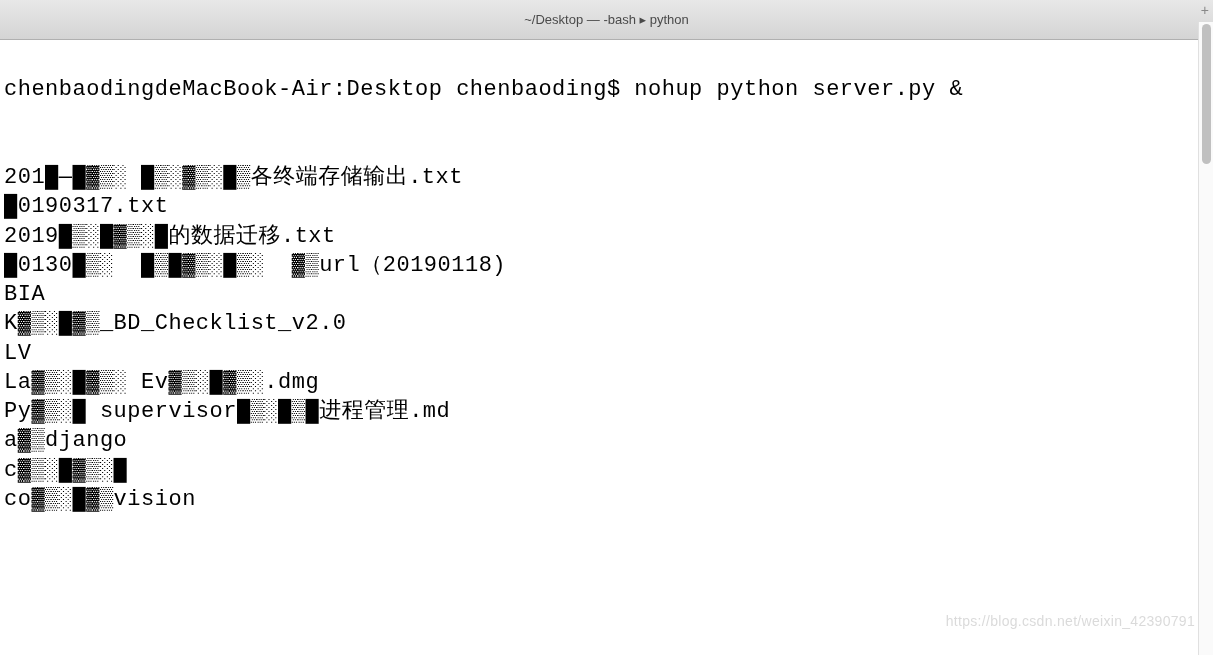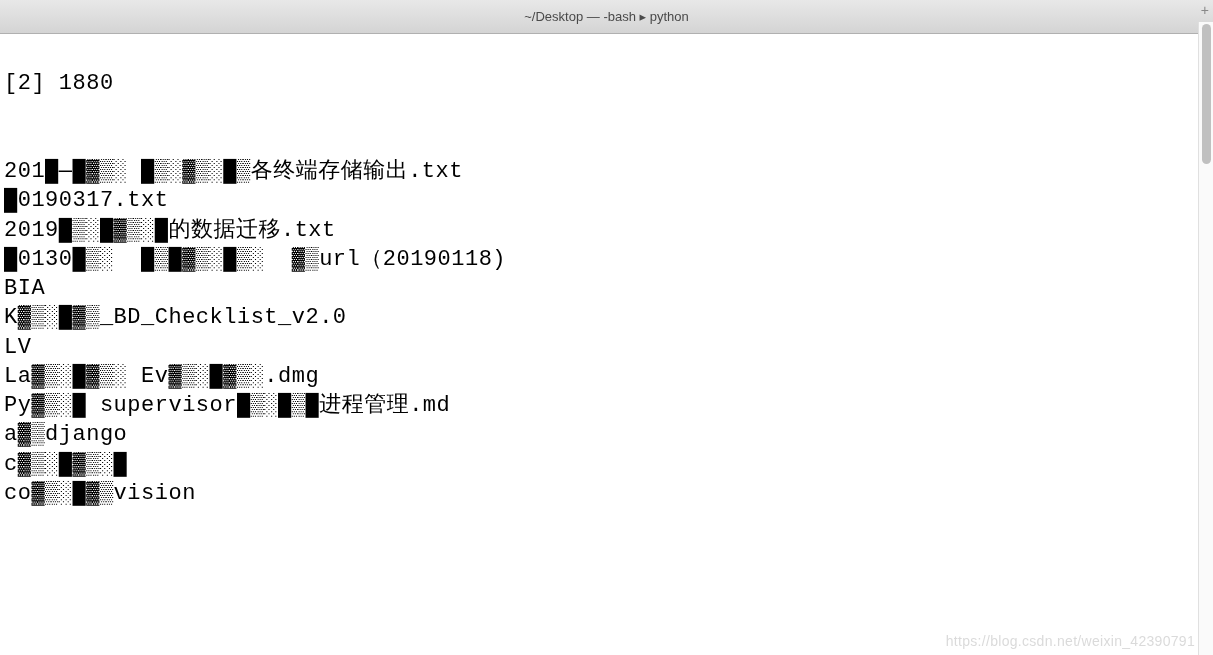--- a/index.html
+++ b/index.html
@@ -11,21 +11,21 @@
       font-family: "Menlo", "Monaco", "Courier New", monospace;
       font-size: 22px;
       background: #ffffff;
       color: #000000;
       width: 1213px;
       height: 655px;
       overflow: hidden;
       position: relative;
     }
     .title-bar {
-      height: 34px;
+      height: 40px;
       background: linear-gradient(to bottom, #e8e8e8, #d4d4d4);
       border-bottom: 1px solid #b0b0b0;
       display: flex;
       align-items: center;
       justify-content: center;
       font-family: -apple-system, "Helvetica Neue", Arial, sans-serif;
       font-size: 13px;
       color: #4a4a4a;
       position: relative;
     }
@@ -61,37 +61,37 @@
       top: 2px;
       left: 3px;
       width: 9px;
       height: 140px;
       background: #c0c0c0;
       border-radius: 5px;
     }
     .watermark {
       position: absolute;
       right: 18px;
-      bottom: 6px;
+      bottom: 26px;
       font-family: Arial, sans-serif;
       font-size: 14px;
       color: rgba(150,150,150,0.35);
       letter-spacing: 0.3px;
     }
   </style>
 </head>
 <body>
 
 <div class="title-bar">
   <span>~/Desktop — -bash ▸ python</span>
   <span class="plus-btn">+</span>
 </div>
 
 <div class="terminal">
-<span class="line">[2] 1880</span>
+<span class="line"><span>chenbaodingdeMacBook-Air:Desktop chenbaoding$ </span><span>nohup python server.py &amp;</span></span>
 <span class="line"></span>
 <div id="ls-container"><span class="line">201█—█▓▒░ █▒░▓▒░█▒各终端存储输出.txt</span><span class="line">█0190317.txt</span><span class="line">2019█▒░█▓▒░█的数据迁移.txt</span><span class="line">█0130█▒░  █▒█▓▒░█▒░  ▓▒url（20190118)</span><span class="line">BIA</span><span class="line">K▓▒░█▓▒_BD_Checklist_v2.0</span><span class="line">LV</span><span class="line">La▓▒░█▓▒░ Ev▓▒░█▓▒░.dmg</span><span class="line">Py▓▒░█ supervisor█▒░█▒█进程管理.md</span><span class="line">a▓▒django</span><span class="line">c▓▒░█▓▒░█</span><span class="line">co▓▒░█▓▒vision</span></div>
 </div>
 
 <div class="scrollbar">
   <div class="scrollbar-thumb"></div>
 </div>
 
 <div class="watermark">https://blog.csdn.net/weixin_42390791</div>
 

